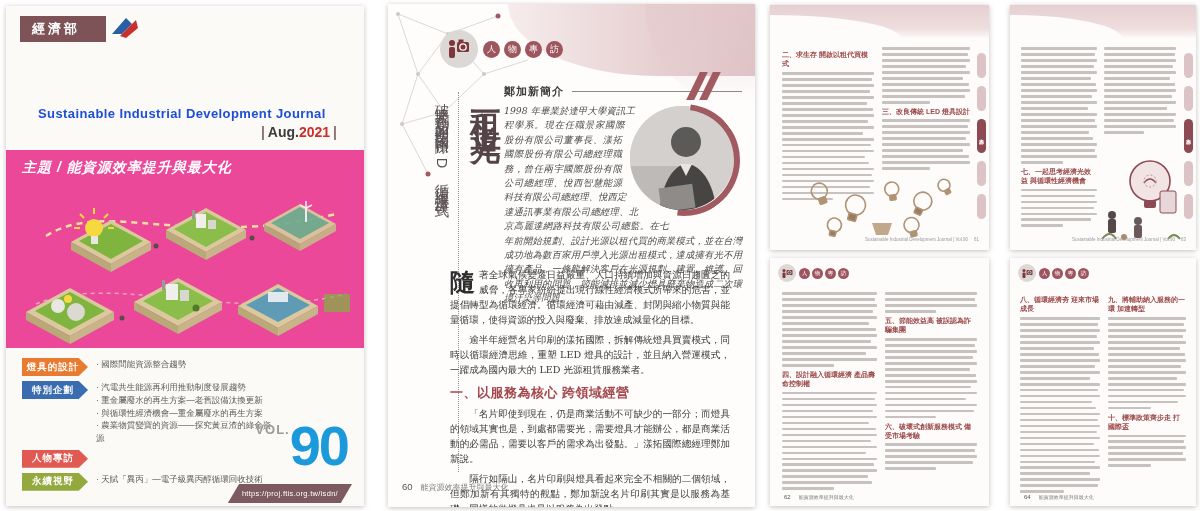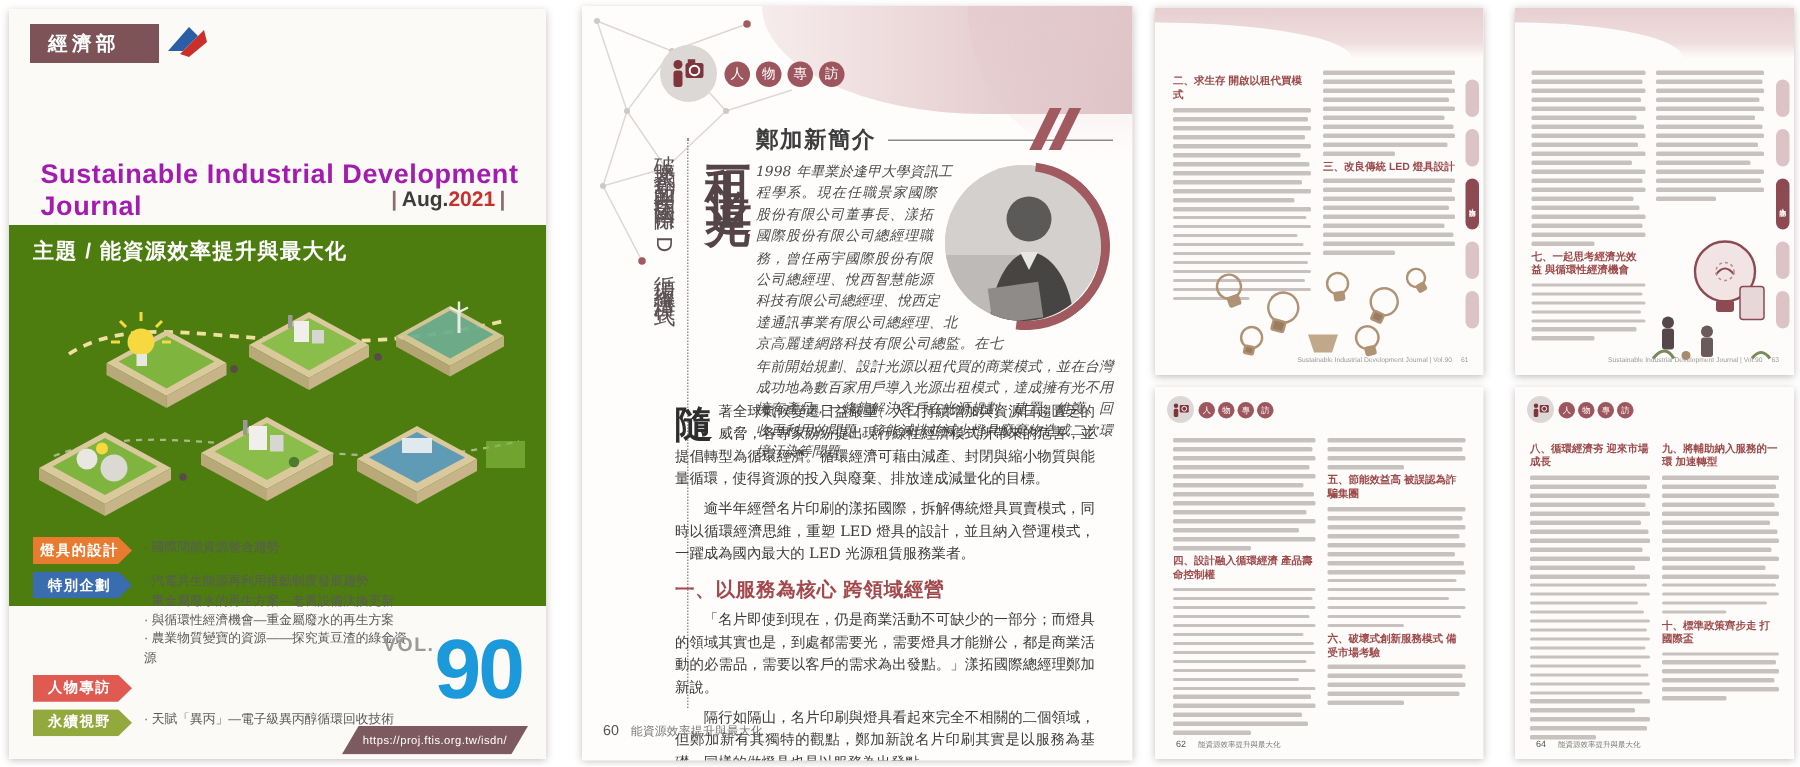--- a/index.html
+++ b/index.html
@@ -9,26 +9,26 @@
 
   
   .cover{left:6px;top:6px;width:358px;height:500px;background:#fcfaf7;}
   .gov-badge{position:absolute;left:14px;top:10px;background:#7d5358;color:#fff;
     font-size:13px;font-weight:bold;letter-spacing:3px;padding:4px 26px 4px 12px;}
   .moea-logo{position:absolute;left:104px;top:8px;}
   .cover-title-row{position:absolute;left:20px;top:52px;display:flex;align-items:flex-start;}
   .cover-title{font-size:41px;font-weight:bold;color:#7a5f66;letter-spacing:1px;line-height:1;}
   .cover-title-suffix{writing-mode:vertical-rl;font-size:17px;font-weight:bold;color:#7a5f66;
     margin-left:3px;margin-top:2px;letter-spacing:2px;}
-  .cover-sub{position:absolute;left:21px;top:100px;font-size:18px;font-weight:bold;color:#a21caf;letter-spacing:.4px;}
+  .cover-sub{position:absolute;left:32px;top:100px;font-size:13px;font-weight:bold;color:#1d4ed8;letter-spacing:.4px;}
   .cover-date{position:absolute;right:24px;top:118px;font-size:14px;font-weight:bold;}
   .cover-date .bar{color:#8a6b6e;margin:0 3px;}
   .cover-date .mon{color:#3c3c3c;}
   .cover-date .yr{color:#c9302c;}
-  .theme-band{position:absolute;left:0;top:144px;width:358px;height:254px;background:#4d7c0f;}
+  .theme-band{position:absolute;left:0;top:144px;width:358px;height:198px;background:#ec4899;font-style:italic;}
   .theme-label{color:#fff;font-size:14px;font-weight:bold;letter-spacing:1px;padding:9px 0 0 16px;}
   .theme-art{position:absolute;left:0;top:34px;}
   .cover-sections{position:absolute;left:16px;top:352px;width:255px;display:flex;flex-direction:column;gap:5px;}
   .sec-row{display:flex;align-items:flex-start;}
   .sec-badge{flex:0 0 58px;color:#fff;font-size:9.5px;font-weight:bold;text-align:center;
     padding:2.5px 6px 2.5px 2px;clip-path:polygon(0 0,86% 0,100% 50%,86% 100%,0 100%);letter-spacing:1px;}
   .sec-items{list-style:none;margin:0 0 0 8px;padding:0;}
   .sec-items li{font-size:8.5px;color:#5a5a5a;line-height:1.5;}
   .sec-items li::before{content:"· ";color:#5a5a5a;}
   .vol{position:absolute;right:16px;top:416px;display:flex;align-items:flex-start;}
@@ -50,21 +50,21 @@
   .tagc{width:17px;height:17px;border-radius:50%;background:#9d565e;color:#fff;font-size:9px;
     display:flex;align-items:center;justify-content:center;}
   .tagc.small{width:11px;height:11px;font-size:5.5px;}
   .v-sub{position:absolute;left:44px;top:88px;writing-mode:vertical-rl;font-size:14.5px;color:#5a5254;
     letter-spacing:4px;height:392px;}
   .v-div{position:absolute;left:70px;top:88px;height:380px;border-left:1px dotted #9a8f90;}
   .v-big{position:absolute;left:76px;top:86px;writing-mode:vertical-rl;font-size:31px;font-weight:bold;
     color:#544447;letter-spacing:6px;}
   .bio-block{position:absolute;left:116px;top:80px;width:238px;}
   .bio-head{display:flex;align-items:center;gap:8px;margin-bottom:5px;}
-  .bio-head .t{font-size:15px;font-weight:bold;color:#3d3d3d;letter-spacing:1px;white-space:nowrap;}
+  .bio-head .t{font-size:11px;font-weight:bold;color:#3d3d3d;letter-spacing:1px;white-space:nowrap;}
   .bio-head .rule{flex:1;border-top:1px solid #8a8a8a;}
   .slashes{position:absolute;right:28px;top:-12px;display:flex;gap:5px;}
   .slash{width:8px;height:28px;background:#a05a60;transform:skewX(-26deg);}
   .portrait-wrap{float:right;width:112px;height:112px;position:relative;margin:2px 0 4px 8px;
     shape-outside:circle(60px at 56px 56px);}
   .portrait{width:104px;height:104px;border-radius:50%;overflow:hidden;background:#d6d3d1;}
   .ring{position:absolute;left:-2px;top:-2px;width:112px;height:112px;border-radius:50%;
     border:6px solid transparent;border-right-color:#a05a60;border-bottom-color:#a05a60;
     transform:rotate(-38deg);box-sizing:border-box;}
   .bio-text{font-family:"DejaVu Serif",serif;font-style:italic;font-size:9.3px;line-height:1.55;

